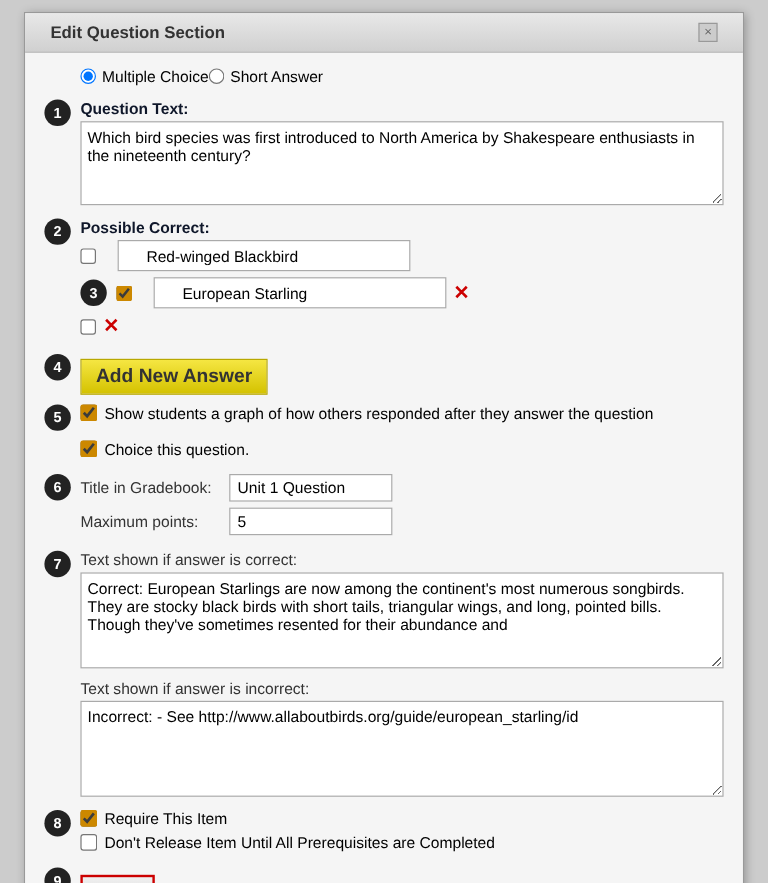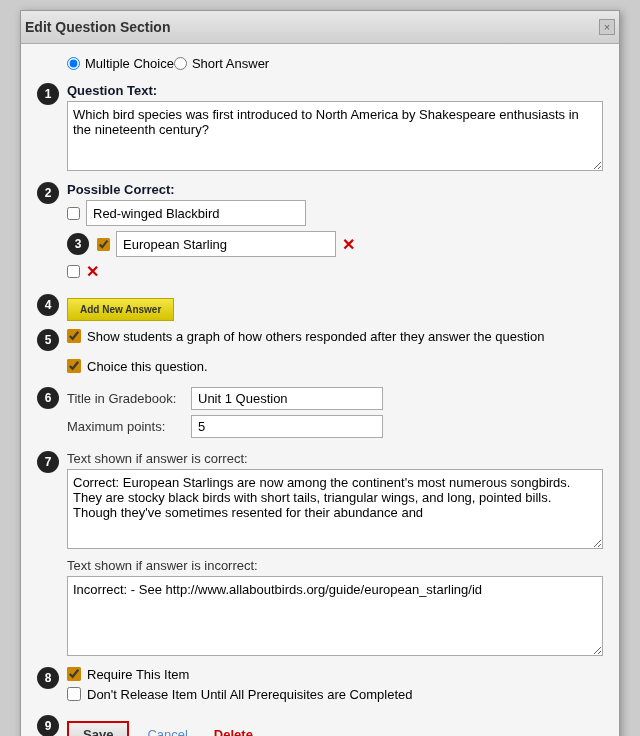--- a/index.html
+++ b/index.html
@@ -18,21 +18,21 @@
     .dialog {
       background: #f0f0f0;
       border: 1px solid #999;
       width: 600px;
       box-shadow: 2px 2px 8px rgba(0,0,0,0.3);
     }
 
     .dialog-header {
       background: linear-gradient(to bottom, #e8e8e8, #d0d0d0);
       border-bottom: 1px solid #aaa;
-      padding: 8px 4px;
+      padding: 8px 21px;
       display: flex;
       justify-content: space-between;
       align-items: center;
     }
 
     .dialog-title {
       font-size: 14px;
       font-weight: bold;
       color: #333;
     }
@@ -118,38 +118,39 @@
     .answer-row {
       display: flex;
       align-items: center;
       gap: 6px;
       margin-bottom: 5px;
     }
 
     .answer-input {
       border: 1px solid #aaa;
       background: white;
-      padding: 4px 6px;
-      font-size: 13px;
-      width: 220px;
+      padding: 4px 23px;
+      font-size: 13px;
+      width: 244px;
       height: 26px;
+      margin-left: 12px;
     }
 
     .delete-x {
       color: #cc0000;
       font-size: 16px;
       font-weight: bold;
       cursor: pointer;
     }
 
     .add-answer-btn {
       background: linear-gradient(to bottom, #f5e642, #d4c200);
       border: 1px solid #b8a800;
       padding: 5px 12px;
-      font-size: 10px;
+      font-size: 16px;
       font-weight: bold;
       cursor: pointer;
       color: #333;
       margin-top: 4px;
     }
 
     
     .checkbox-row {
       display: flex;
       gap: 6px;
@@ -172,21 +173,21 @@
     .field-label {
       min-width: 120px;
       color: #333;
     }
 
     .field-input {
       border: 1px solid #aaa;
       background: white;
       padding: 3px 6px;
       font-size: 13px;
-      width: 192px;
+      width: 136px;
     }
 
     .text-label {
       margin-bottom: 3px;
       color: #333;
     }
 
     .feedback-textarea {
       width: 100%;
       height: 80px;

